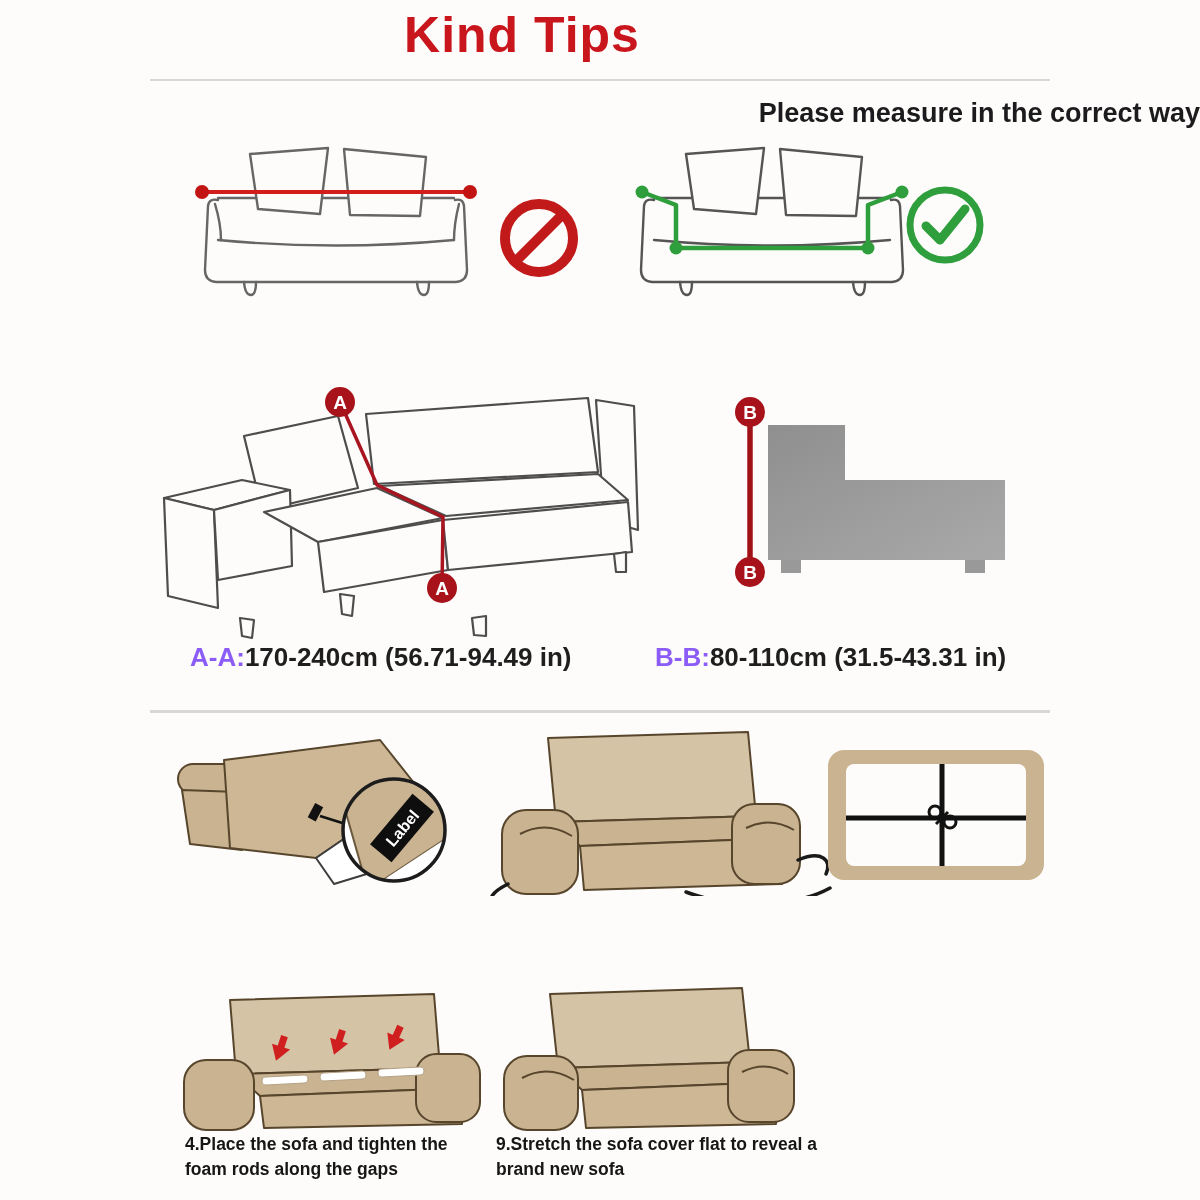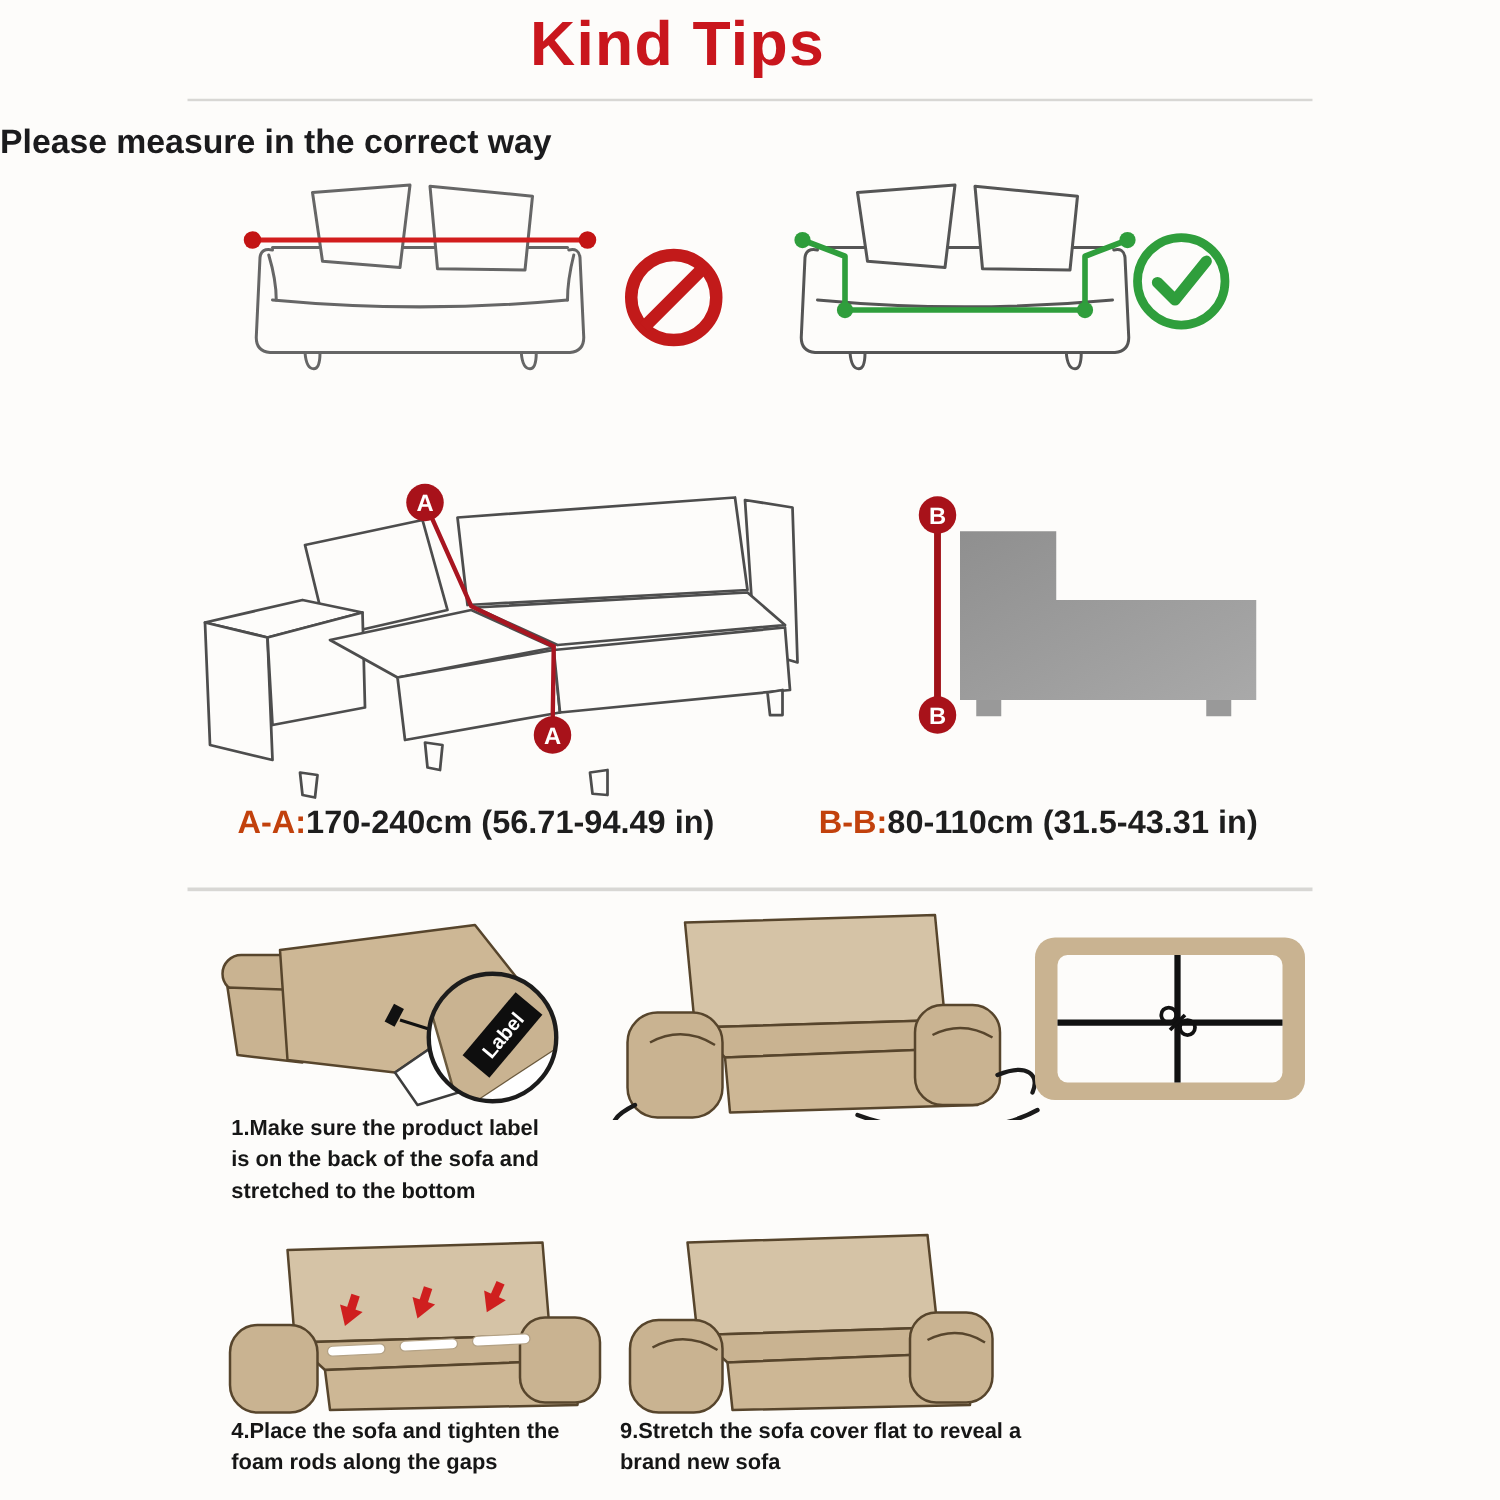--- a/index.html
+++ b/index.html
@@ -7,32 +7,32 @@
     position:relative;
     width:1200px;height:1200px;
     margin:0 auto;
     background:#fdfcfa;
     font-family:"Liberation Sans", sans-serif;
     overflow:hidden;
   }
   .abs{position:absolute;}
   .page-title{
     width:1044px;text-align:center;top:6px;left:0;
-    font-size:50px;font-weight:700;color:#c9161d;letter-spacing:1px;padding-left:20px;
+    font-size:50px;font-weight:700;color:#c9161d;letter-spacing:1px;
   }
   .divider{
     left:150px;width:900px;height:2px;background:#d8d7d4;
     box-shadow:0 1px 0 rgba(255,255,255,.9);
   }
   .section-heading{
-    width:1200px;left:0;text-align:left;
+    width:1200px;left:0;text-align:right;
     font-size:27px;font-weight:700;color:#1b1b1d;
   }
   .measure-text{font-size:26px;font-weight:700;color:#1e1e1e;white-space:nowrap;}
-  .measure-text .red{color:#c2410c;}
+  .measure-text .red{color:#8b5cf6;}
   .step-text{
     font-size:17.5px;line-height:25px;font-weight:700;color:#161616;margin:0;
   }
   svg{display:block;}
 </style>
 </head>
 <body>
 
 <div class="page">
 
@@ -239,17 +239,16 @@
       <polygon points="60,12 252,6 260,80 68,86" fill="#d5c3a6"></polygon>
       <polygon points="68,86 260,80 288,100 92,108" fill="#c9b391"></polygon>
       <polygon points="92,108 288,100 286,142 96,146" fill="#cdb795"></polygon>
       <rect x="14" y="74" width="74" height="74" rx="23" fill="#c9b391"></rect>
       <rect x="238" y="68" width="66" height="72" rx="21" fill="#c9b391"></rect>
       <path d="M32,96 Q58,82 84,98" fill="none"></path>
       <path d="M252,90 Q276,78 298,92" fill="none"></path>
     </g>
   </svg>
 
-  <p class="abs step-text" style="left:185px;top:890px;width:262px;">1.Make sure the product label is on the back of the sofa and stretched to the bottom</p>
   <p class="abs step-text" style="left:185px;top:1132px;width:282px;">4.Place the sofa and tighten the foam rods along the gaps</p>
   <p class="abs step-text" style="left:496px;top:1132px;width:324px;">9.Stretch the sofa cover flat to reveal a brand new sofa</p>
 
 </div>
 
 </body></html>

